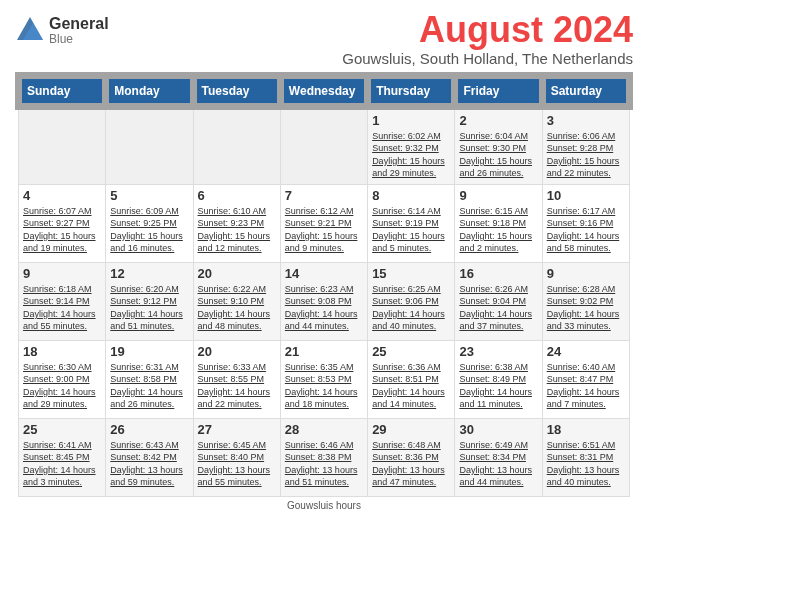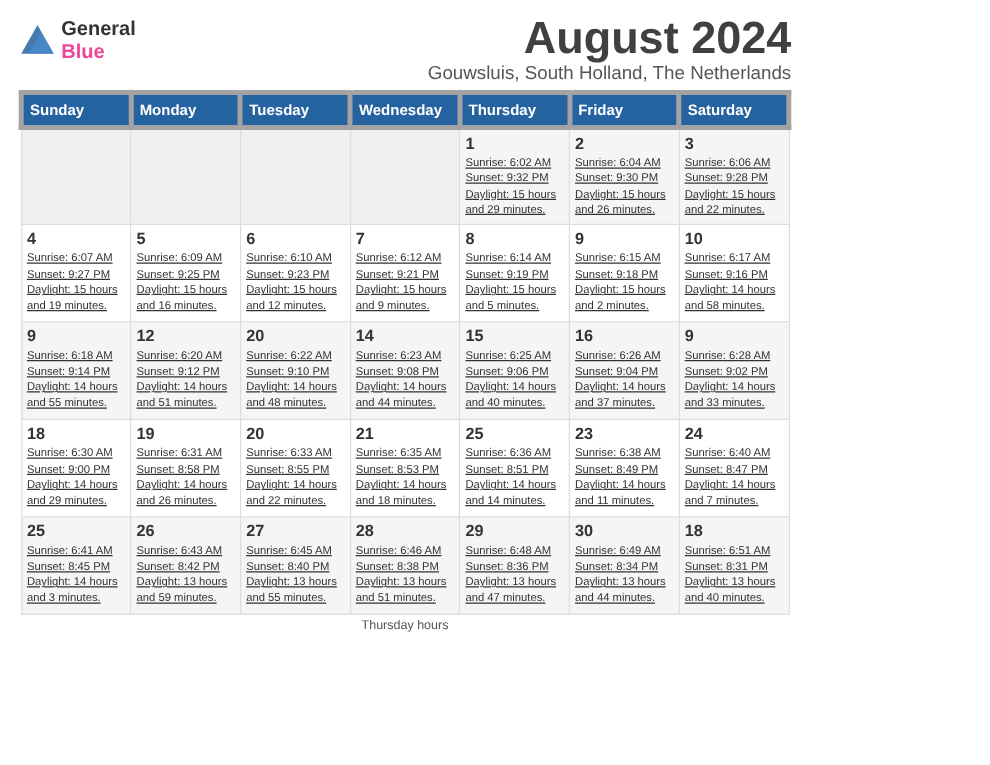--- a/index.html
+++ b/index.html
@@ -29,55 +29,55 @@
       display: flex;
       flex-direction: column;
       line-height: 1.1;
     }
     .logo-general {
       font-size: 16px;
       font-weight: bold;
       color: #333;
     }
     .logo-blue {
-      font-size: 16px;
-      font-weight: bold;
-      color: #ec4899;
+      font-size: 12px;
+      font-weight: normal;
+      color: #737373;
     }
     .logo-icon {
       width: 30px;
       height: 30px;
       margin-right: 4px;
     }
     .title-section {
       text-align: right;
     }
     .month-year {
       font-size: 36px;
       font-weight: bold;
-      color: #404040;
+      color: #ef4444;
       line-height: 1.1;
     }
     .location {
       font-size: 15px;
       color: #555;
       text-align: right;
     }
     table {
       width: 100%;
       border-collapse: collapse;
       table-layout: fixed;
     }
     th {
       background-color: #2563A0;
       color: white;
       text-align: left;
       padding: 5px 5px;
       font-size: 12px;
-      border: 4px solid #a3a3a3;
+      border: 7px solid #a3a3a3;
     }
     td {
       vertical-align: top;
       border: 1px solid #ddd;
       padding: 3px 4px;
       font-size: 9.5px;
       color: #333;
       height: 78px;
     }
     td.empty {
@@ -279,14 +279,14 @@
             <div class="day-info">Sunrise: 6:49 AM<br>Sunset: 8:34 PM<br>Daylight: 13 hours<br>and 44 minutes.</div>
           </td>
           <td class="has-data">
             <span class="day-num">18</span>
             <div class="day-info">Sunrise: 6:51 AM<br>Sunset: 8:31 PM<br>Daylight: 13 hours<br>and 40 minutes.</div>
           </td>
         </tr>
       </tbody>
   </table>
 
-  <div class="footer-note">Thursday hours</div>
+  <div class="footer-note">Gouwsluis hours</div>
 </div>
 
 </body></html>

